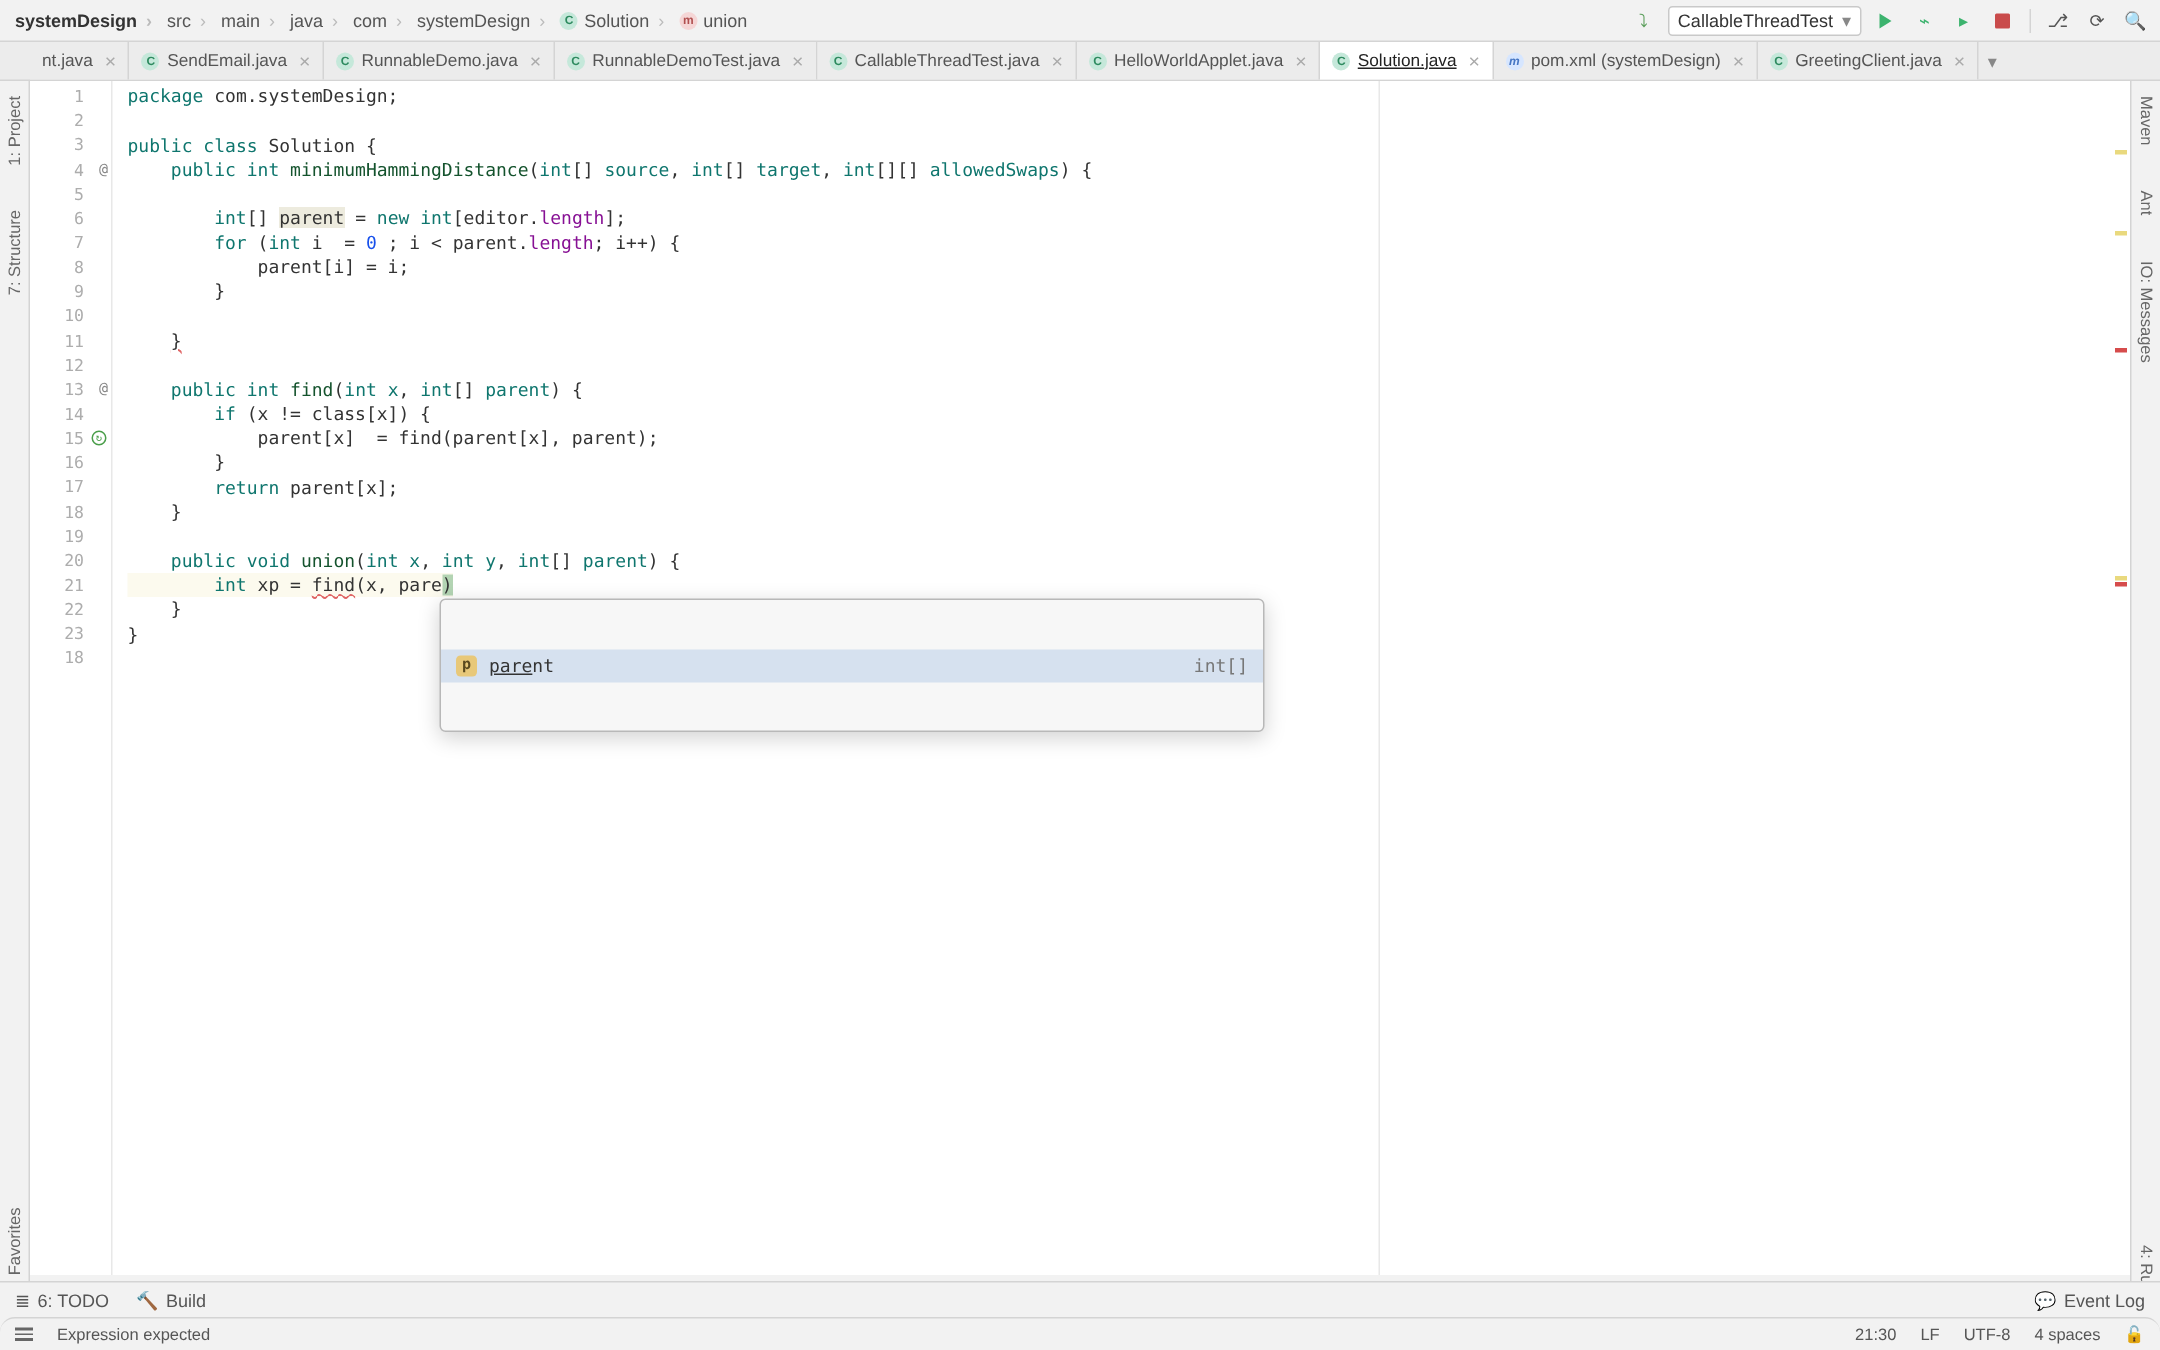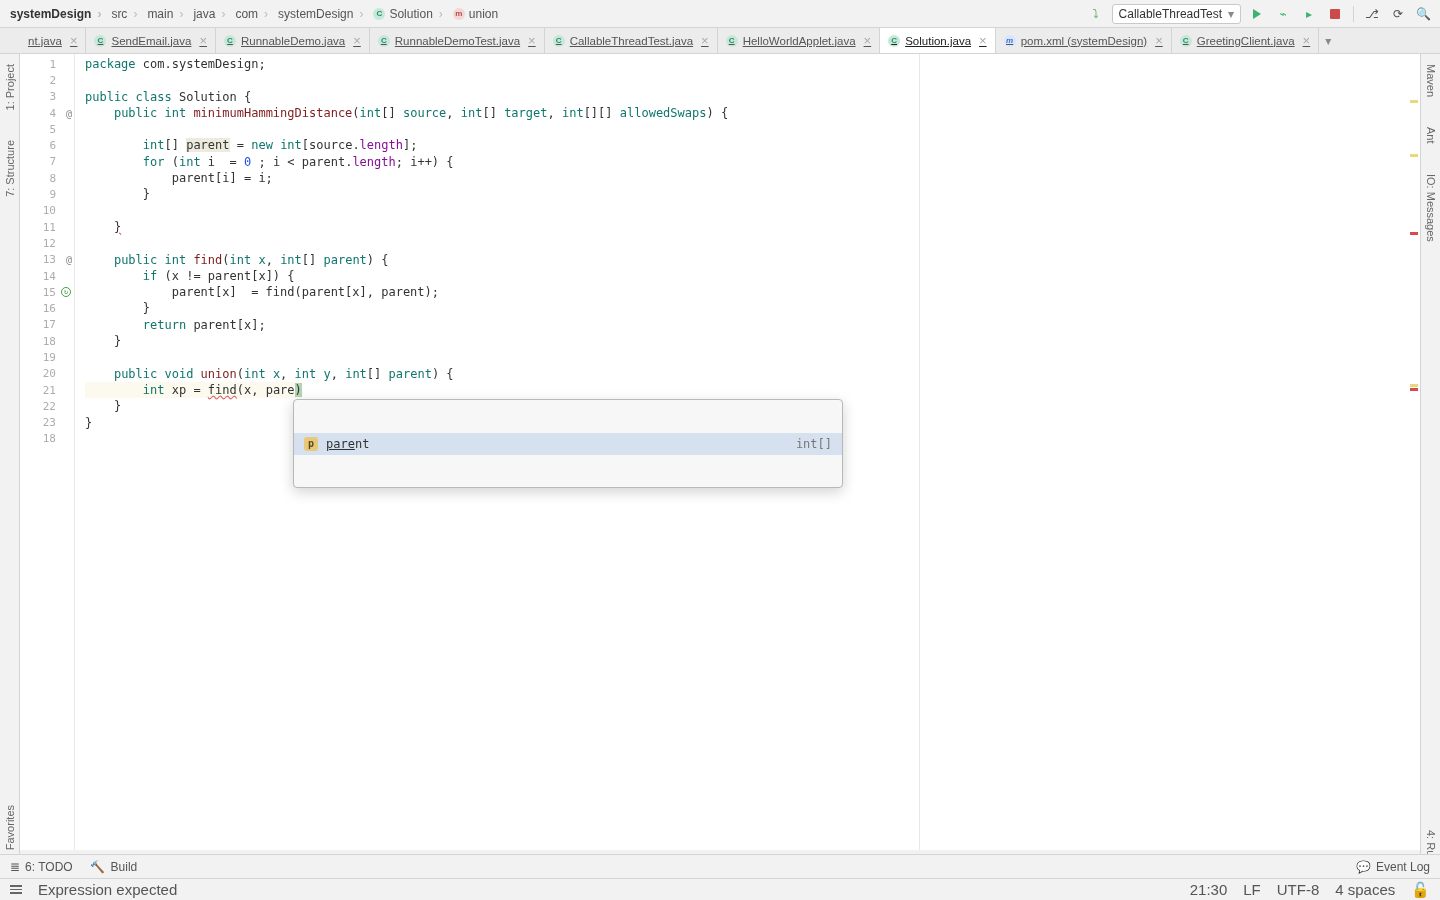--- a/index.html
+++ b/index.html
@@ -48,21 +48,21 @@
   height: 26px;
   background: #ececec;
   border-bottom: 1px solid #d4d4d4;
   display: flex;
   align-items: stretch;
   padding-left: 20px;
 }
 .tab {
   display: flex; align-items: center; gap: 5px; padding: 0 8px;
   border-right: 1px solid #d4d4d4;
-  background: #ececec; color: #555; font-size: 11.5px; text-decoration: underline;
+  background: #ececec; color: #555; font-size: 11.5px;
 }
 .tab.active { background: #fff; color: #222; }
 .tab .close { color: #aaa; font-size: 13px; margin-left: 3px; }
 .file-ic { width: 12px; height: 12px; border-radius: 50%; display: inline-flex; align-items: center; justify-content: center; font-size: 8px; font-weight: 700; } 
 .file-c { background: #c5e8da; color: #2d8a5f; }
 .file-m { background: #d6e6ff; color: #4576c4; }
 .file-m::before { content: 'm'; font-style: italic; }
 .tabbar .chev-down { margin: 0 6px; color: #888; display:flex; align-items:center; }
 
 
@@ -90,21 +90,21 @@
 .ln-row { height: 16.3px; display: flex; align-items: center; justify-content: flex-end; padding-right: 18px; color: #adadad; font-family: "Menlo","Consolas",monospace; font-size: 11px; position: relative; }
 .ln-row .gut-mark { position: absolute; right: 2px; font-size: 10px; color: #888; }
 .ln-row .gut-circ { position:absolute; right:3px; width:10px;height:10px;border:1px solid #4a9e4a;border-radius:50%; display:flex;align-items:center;justify-content:center;font-size:7px;color:#4a9e4a;}
 .code-area { flex: 1; padding: 2px 0 0 10px; font-family: "Menlo","Consolas",monospace; font-size: 12px; line-height: 16.3px; position: relative; white-space: pre; }
 
 
 .editor-split { position:absolute; left: 844px; top:0; bottom:0; width:1px; background:#e8e8e8; }
 
 
 .kw { color: #0f766e; }
-.fn { color: #7f1d1d; }
+.fn { color: #14532d; }
 .num { color: #1750eb; }
 .prm { color: #0f766e; }
 .hl { background: #edebde; }
 .err { text-decoration: underline wavy #e06666; }
 .caret-line { background: #fcfaee; display: inline-block; }
 
 
 .popup {
   position: absolute;
   left: 218px; top: 345px;
@@ -134,21 +134,21 @@
 .bottombar {
   position: absolute; left: 0; right: 0; bottom: 22px; height: 24px;
   background: #f2f2f2; border-top: 1px solid #d4d4d4;
   display: flex; align-items: center; padding: 0 10px; gap: 18px; color: #555;
 }
 .bottombar .item { display:flex; align-items:center; gap:5px; cursor:pointer; }
 .bottombar .spacer { flex:1; }
 .statusbar {
   position: absolute; left:0; right:0; bottom:0; height:22px;
   background:#f2f2f2; border-top:1px solid #d4d4d4;
-  display:flex; align-items:center; padding: 0 10px; gap:16px; font-size:15px; color:#555;
+  display:flex; align-items:center; padding: 0 10px; gap:16px; font-size:11px; color:#555;border-radius:10px;
 }
 .statusbar .spacer{flex:1;}
 .hamb { display:inline-flex; flex-direction:column; gap:2px; }
 .hamb span{ width:12px;height:1.5px;background:#666; }
 
 
 .err-stripe { position:absolute; right:2px; top:0; bottom:0; width:12px; }
 .err-mark { position:absolute; right:0; width:8px; height:3px; }
 .err-yel { background:#e9d97e; }
 .err-red { background:#d64c4c; }
@@ -302,29 +302,29 @@
     <div class="ln-row">21</div>
     <div class="ln-row">22</div>
     <div class="ln-row">23</div>
     <div class="ln-row">18</div>
   </div>
   <div class="code-area"><span class="kw">package</span><span> com.systemDesign;</span>
 
 <span class="kw">public </span><span class="kw">class </span><span>Solution</span><span> {</span>
     <span class="kw">public </span><span class="kw">int </span><span class="fn">minimumHammingDistance</span><span>(</span><span class="kw">int</span><span>[] </span><span class="prm">source</span><span>, </span><span class="kw">int</span><span>[] </span><span class="prm">target</span><span>, </span><span class="kw">int</span><span>[][] </span><span class="prm">allowedSwaps</span><span>) {</span>
 
-        <span class="kw">int</span><span>[] </span><span class="hl">parent</span><span> = </span><span class="kw">new </span><span class="kw">int</span><span>[source.</span><span style="color:#871094">length</span><span>];</span>
+        <span class="kw">int</span><span>[] </span><span class="hl">parent</span><span> = </span><span class="kw">new </span><span class="kw">int</span><span>[editor.</span><span style="color:#871094">length</span><span>];</span>
         <span class="kw">for </span><span>(</span><span class="kw">int </span><span>i </span><span> = </span><span class="num">0</span><span> ; i &lt; parent.</span><span style="color:#871094">length</span><span>; i++) {</span>
             <span>parent[i] = i;</span>
         <span>}</span>
 
     <span class="err">}</span>
 
     <span class="kw">public </span><span class="kw">int </span><span class="fn">find</span><span>(</span><span class="kw">int </span><span class="prm">x</span><span>, </span><span class="kw">int</span><span>[] </span><span class="prm">parent</span><span>) {</span>
-        <span class="kw">if </span><span>(x != parent[x]) {</span>
+        <span class="kw">if </span><span>(x != class[x]) {</span>
             <span>parent[x]  = find(parent[x], parent);</span>
         <span>}</span>
         <span class="kw">return </span><span>parent[x];</span>
     <span>}</span>
 
     <span class="kw">public </span><span class="kw">void </span><span class="fn">union</span><span>(</span><span class="kw">int </span><span class="prm">x</span><span>, </span><span class="kw">int </span><span class="prm">y</span><span>, </span><span class="kw">int</span><span>[] </span><span class="prm">parent</span><span>) {</span>
 <span class="caret-line">        <span class="kw">int </span><span>xp</span><span> = </span><span class="err">find</span><span>(x, </span><span>pare</span><span style="background:#b3d4b3">)</span></span>
     <span>}</span>
 <span>}</span>
 <div class="editor-split"></div>

